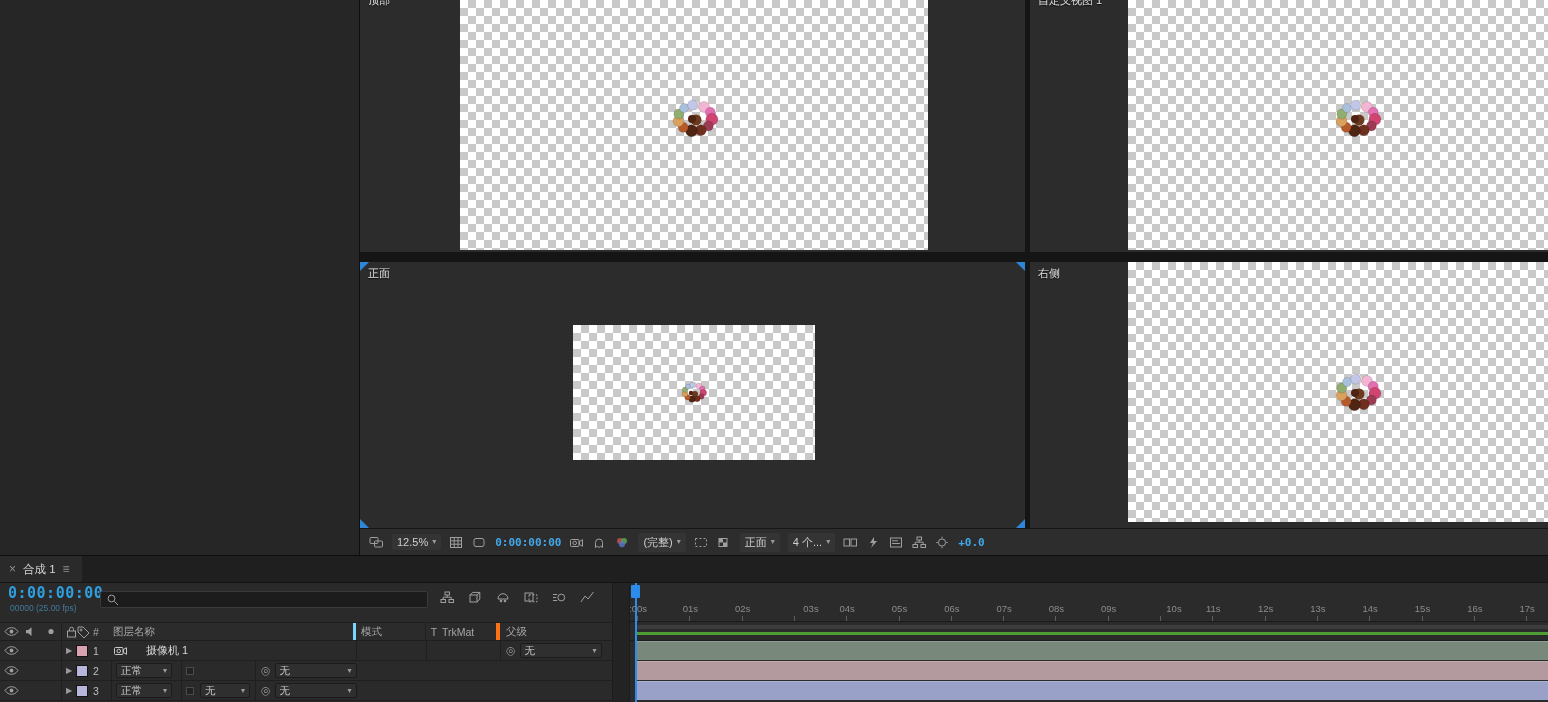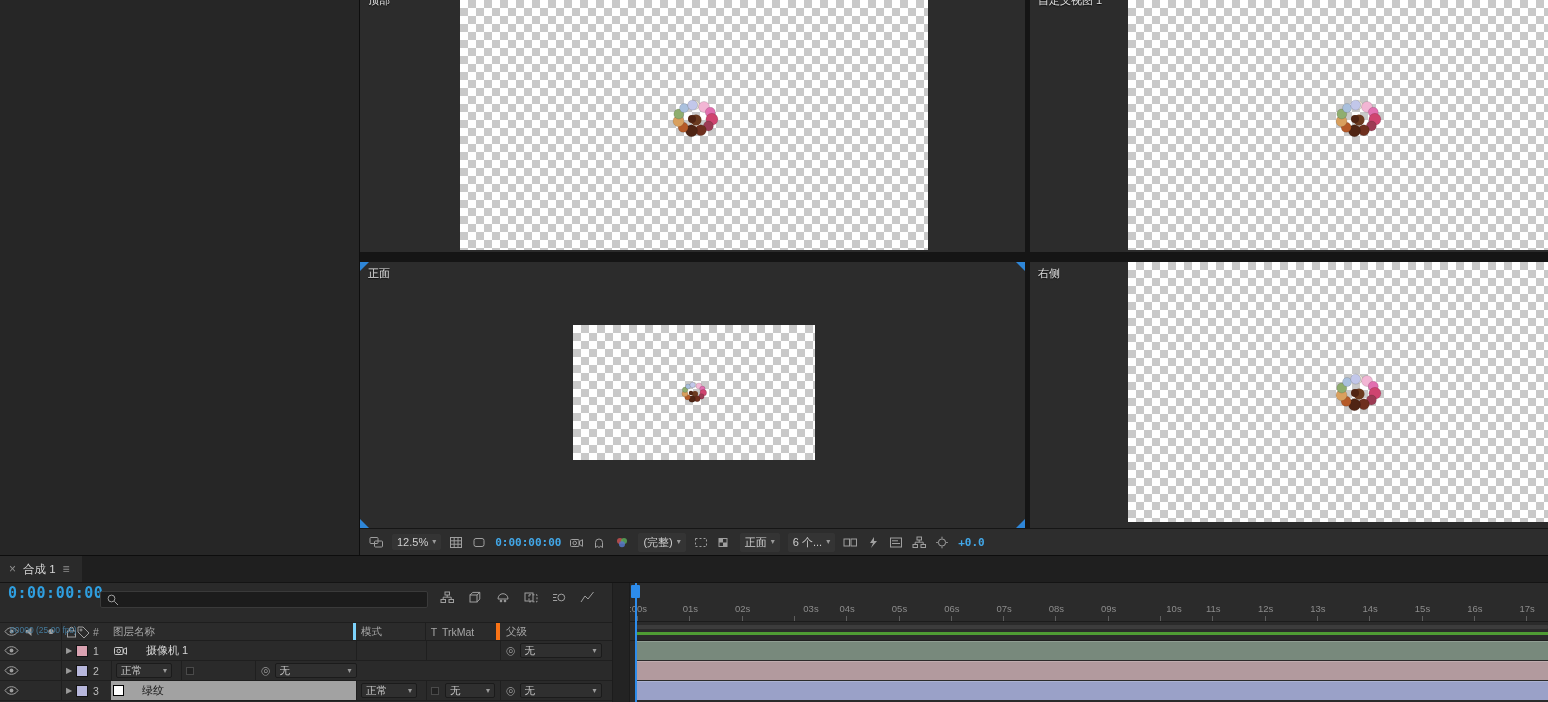--- a/index.html
+++ b/index.html
@@ -46,21 +46,21 @@
   .tab-menu { color:#8f8f8f; font-size:12px; }
 
   .tl-body { display:flex; height:119px; }
   .tl-left { position:relative; width:612px; background:#2a2a2a; }
   .pane-gap { width:18px; background:#232323; border-left:1px solid #1c1c1c; border-right:1px solid #1c1c1c; }
   .tl-right { position:relative; flex:1; background:#2b2b2b; overflow:hidden; }
 
   .tl-controls { position:relative; height:39px; }
   .big-time { position:absolute; left:8px; top:1px; font-family:"DejaVu Sans Mono",monospace;
     font-size:15px; font-weight:bold; color:#2f9fe0; letter-spacing:.5px; }
-  .frames { position:absolute; left:10px; top:20px; font-size:8.5px; color:#44799a;margin-top:22px; }
+  .frames { position:absolute; left:10px; top:20px; font-size:8.5px; color:#44799a; }
   .search { position:absolute; left:100px; top:8px; width:328px; height:17px; background:#1c1c1c;
     border:1px solid #3a3a3a; border-radius:2px; display:flex; align-items:center; padding:0 5px; gap:4px; }
   .tl-iconrow { position:absolute; left:440px; top:8px; display:flex; gap:13px; align-items:center; }
 
   .tl-header { height:19px; display:flex; align-items:center; background:#2b2b2b;
     border-top:1px solid #1e1e1e; border-bottom:1px solid #1e1e1e; font-size:10.5px; color:#a6a6a6; }
   .h-av { width:62px; display:flex; align-items:center; gap:5px; padding-left:4px; border-right:1px solid #1f1f1f; height:100%; }
   .h-spacer { width:14px; }
   .h-tag { width:17px; display:flex; align-items:center; }
   .h-num { width:18px; }
@@ -258,21 +258,21 @@
                 <rect x="6" y="6.5" width="4" height="4"></rect>
               </g>
               <rect x="2" y="2.5" width="8" height="8"></rect>
             </svg>
           </span>
           <span class="dd">
             <span>正面</span>
             <span class="caret">▾</span>
           </span>
           <span class="dd">
-            <span>6 个...</span>
+            <span>4 个...</span>
             <span class="caret">▾</span>
           </span>
           <span class="icon">
             <svg width="15" height="13" viewBox="0 0 15 13" fill="none" stroke="#9f9f9f" stroke-width="1">
               <rect x="1" y="3" width="5.5" height="7"></rect>
               <rect x="8" y="3" width="5.5" height="7"></rect>
             </svg>
           </span>
           <span class="icon">
             <svg width="15" height="13" viewBox="0 0 15 13" fill="none" stroke="#9f9f9f" stroke-width="1">
@@ -489,24 +489,20 @@
                     <path d="M1 6.5C3 3.7 5 2.7 7.5 2.7s4.5 1 6.5 3.8c-2 2.8-4 3.8-6.5 3.8S3 9.3 1 6.5z"></path>
                     <circle cx="7.5" cy="6.5" r="1.9" fill="#9f9f9f" stroke="none"></circle>
                   </svg>
                 </span>
               </div>
               <div class="c-arrow">▶</div>
               <div class="c-chip">
                 <span class="chip" style="background: rgb(183, 183, 220);"></span>
               </div>
               <div class="c-num">3</div>
-              <div class="name-zone selected">
-                <span class="solid-chip"></span>
-                <span class="lname">绿纹</span>
-              </div>
               <div class="c-mode">
                 <span class="dd2" style="width: 56px;">
                   <span>正常</span>
                   <span class="caret">▾</span>
                 </span>
               </div>
               <div class="c-check">
                 <span class="checkbox"></span>
               </div>
               <div class="c-trkmat">

